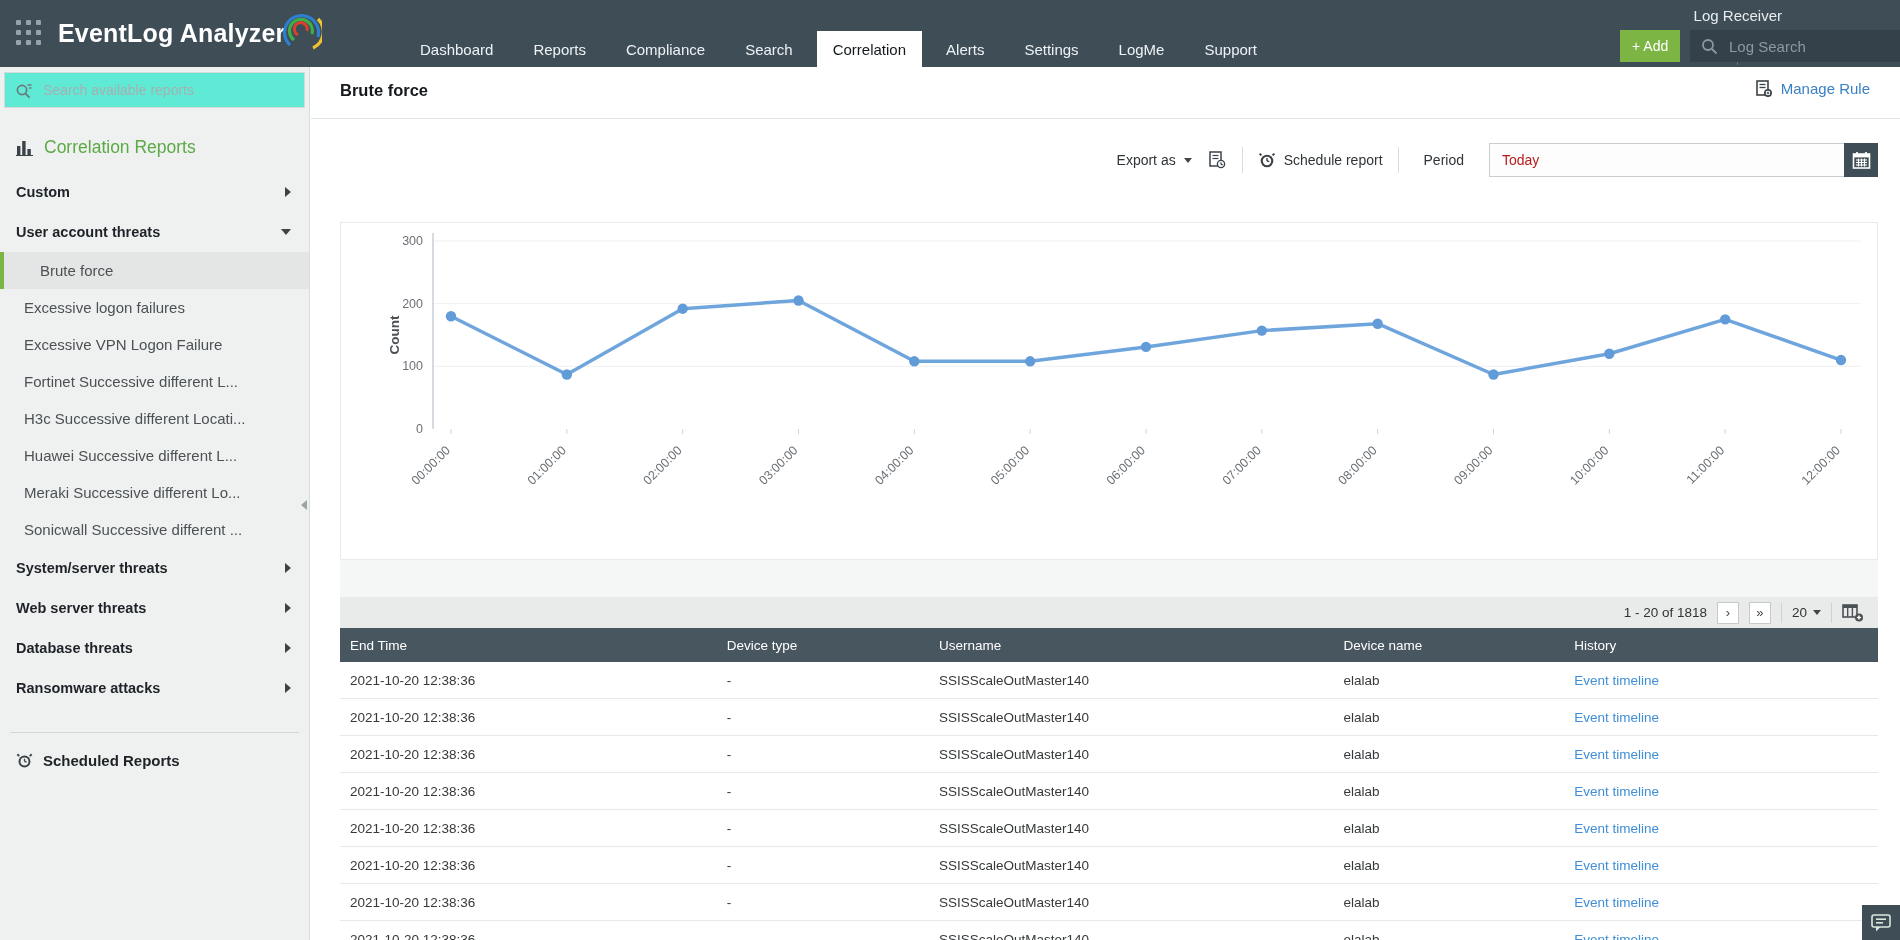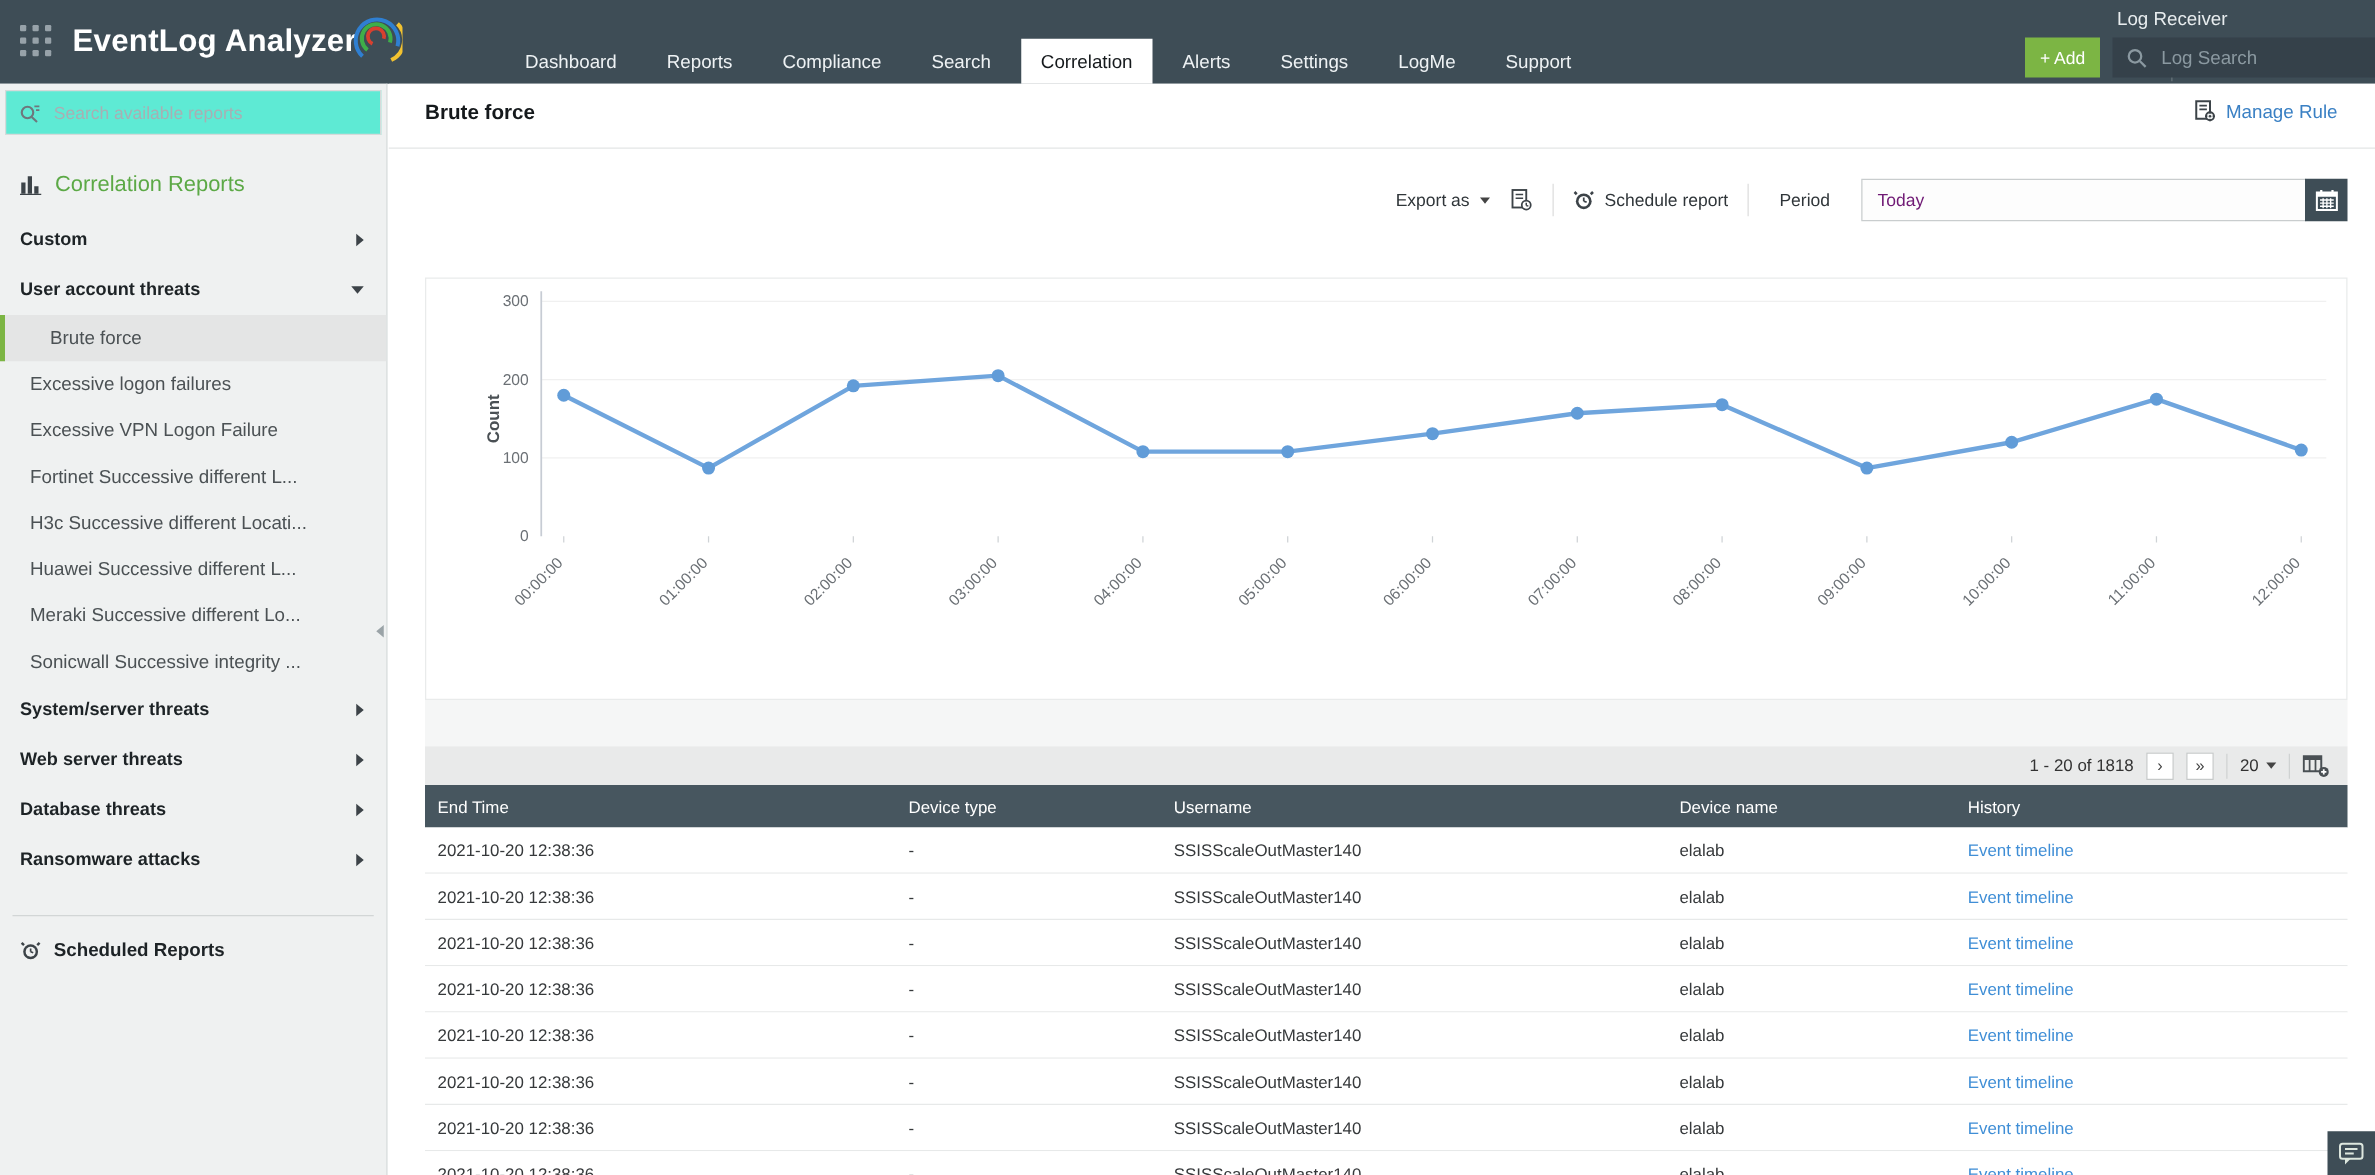--- a/index.html
+++ b/index.html
@@ -35,28 +35,28 @@
   .side-item{height:37px;display:flex;align-items:center;padding-left:24px;font-size:15px;color:#4b5154;cursor:pointer;}
   .side-item.selected{background:#e4e5e5;border-left:4px solid #7cb544;padding-left:36px;}
   .side-divider{margin:24px 10px 0 10px;border-top:1px solid #d2d6d6;}
   .side-sched{height:46px;display:flex;align-items:center;gap:10px;padding:0 16px;font-weight:bold;font-size:15px;color:#1d2326;margin-top:4px;cursor:pointer;}
   .collapse-handle{position:absolute;right:-1px;top:420px;width:12px;height:36px;display:flex;align-items:center;justify-content:center;cursor:pointer;}
   .car-left{width:0;height:0;border-top:5px solid transparent;border-bottom:5px solid transparent;border-right:6px solid #9aa3a7;}
   
   .main{position:absolute;top:67px;left:311px;width:1589px;height:873px;background:#fff;}
   .main-header{position:absolute;top:0;left:0;right:0;height:51px;border-bottom:1px solid #e3e6e6;}
   .report-title{position:absolute;left:29px;top:14px;font-size:16.5px;font-weight:bold;color:#15191c;}
-  .manage-rule{position:absolute;right:30px;top:13px;display:flex;align-items:center;gap:8px;color:#3a80c4;font-size:15px;cursor:pointer;}
+  .manage-rule{position:absolute;right:30px;top:13px;display:flex;gap:8px;color:#3a80c4;font-size:15px;cursor:pointer;}
   .toolbar{position:absolute;top:68px;right:22px;height:50px;display:flex;align-items:center;gap:15px;font-size:14px;color:#2f3539;}
   .tool-group{display:flex;align-items:center;gap:8px;cursor:pointer;}
   .vsep-g{width:1px;height:26px;background:#ddd;}
   .caret-dk{width:0;height:0;border-left:4px solid transparent;border-right:4px solid transparent;border-top:5px solid #444;display:inline-block;}
   .period-label{color:#2f3539;margin:0 10px;}
   .period-wrap{display:flex;align-items:center;}
-  .period-input{width:330px;height:32px;border:1px solid #c9cdce;background:#fdfdfd;color:#701a75;font-size:14px;padding:0 12px;outline:none;font-family:"Liberation Sans",sans-serif;}
+  .period-input{width:330px;height:32px;border:1px solid #c9cdce;background:#fdfdfd;color:#b91c1c;font-size:14px;padding:0 12px;outline:none;font-family:"Liberation Sans",sans-serif;}
   .cal-btn{width:34px;height:34px;background:#3e4d56;display:flex;align-items:center;justify-content:center;margin-left:-1px;cursor:pointer;border:none;}
   .chart-panel{position:absolute;left:29px;top:155px;width:1538px;height:338px;border:1px solid #e9ebeb;background:#fff;box-sizing:border-box;}
   .gap-band{position:absolute;left:29px;top:493px;width:1538px;height:37px;background:#f5f6f6;}
   .pagebar{position:absolute;left:29px;top:530px;width:1538px;height:31px;background:#e9eaea;display:flex;align-items:center;justify-content:flex-end;gap:10px;padding-right:14px;box-sizing:border-box;font-size:13.5px;color:#333;}
   .pg-btn{width:22px;height:22px;background:#fff;border:1px solid #c6c9c9;display:flex;align-items:center;justify-content:center;font-size:13px;color:#444;cursor:pointer;box-sizing:border-box;}
   .pg-size{display:flex;align-items:center;gap:6px;cursor:pointer;}
   .vsep-p{width:1px;height:20px;background:#cfd2d2;}
   .dtable{position:absolute;left:29px;top:561px;width:1538px;}
   .thead{height:34px;background:#47565f;display:flex;align-items:center;color:#fff;font-size:13.5px;}
   .tr{height:36px;display:flex;align-items:center;border-bottom:1px solid #e7e9e9;font-size:13.5px;color:#36393b;background:#fff;}
@@ -168,21 +168,21 @@
           <span>User account threats</span>
           <span class="car-down"></span>
         </div>
         <div class="side-item selected">Brute force</div>
         <div class="side-item">Excessive logon failures</div>
         <div class="side-item">Excessive VPN Logon Failure</div>
         <div class="side-item">Fortinet Successive different L...</div>
         <div class="side-item">H3c Successive different Locati...</div>
         <div class="side-item">Huawei Successive different L...</div>
         <div class="side-item">Meraki Successive different Lo...</div>
-        <div class="side-item">Sonicwall Successive integrity ...</div>
+        <div class="side-item">Sonicwall Successive different ...</div>
         <div class="side-cat">
           <span>System/server threats</span>
           <span class="car-right"></span>
         </div>
         <div class="side-cat">
           <span>Web server threats</span>
           <span class="car-right"></span>
         </div>
         <div class="side-cat">
           <span>Database threats</span>

